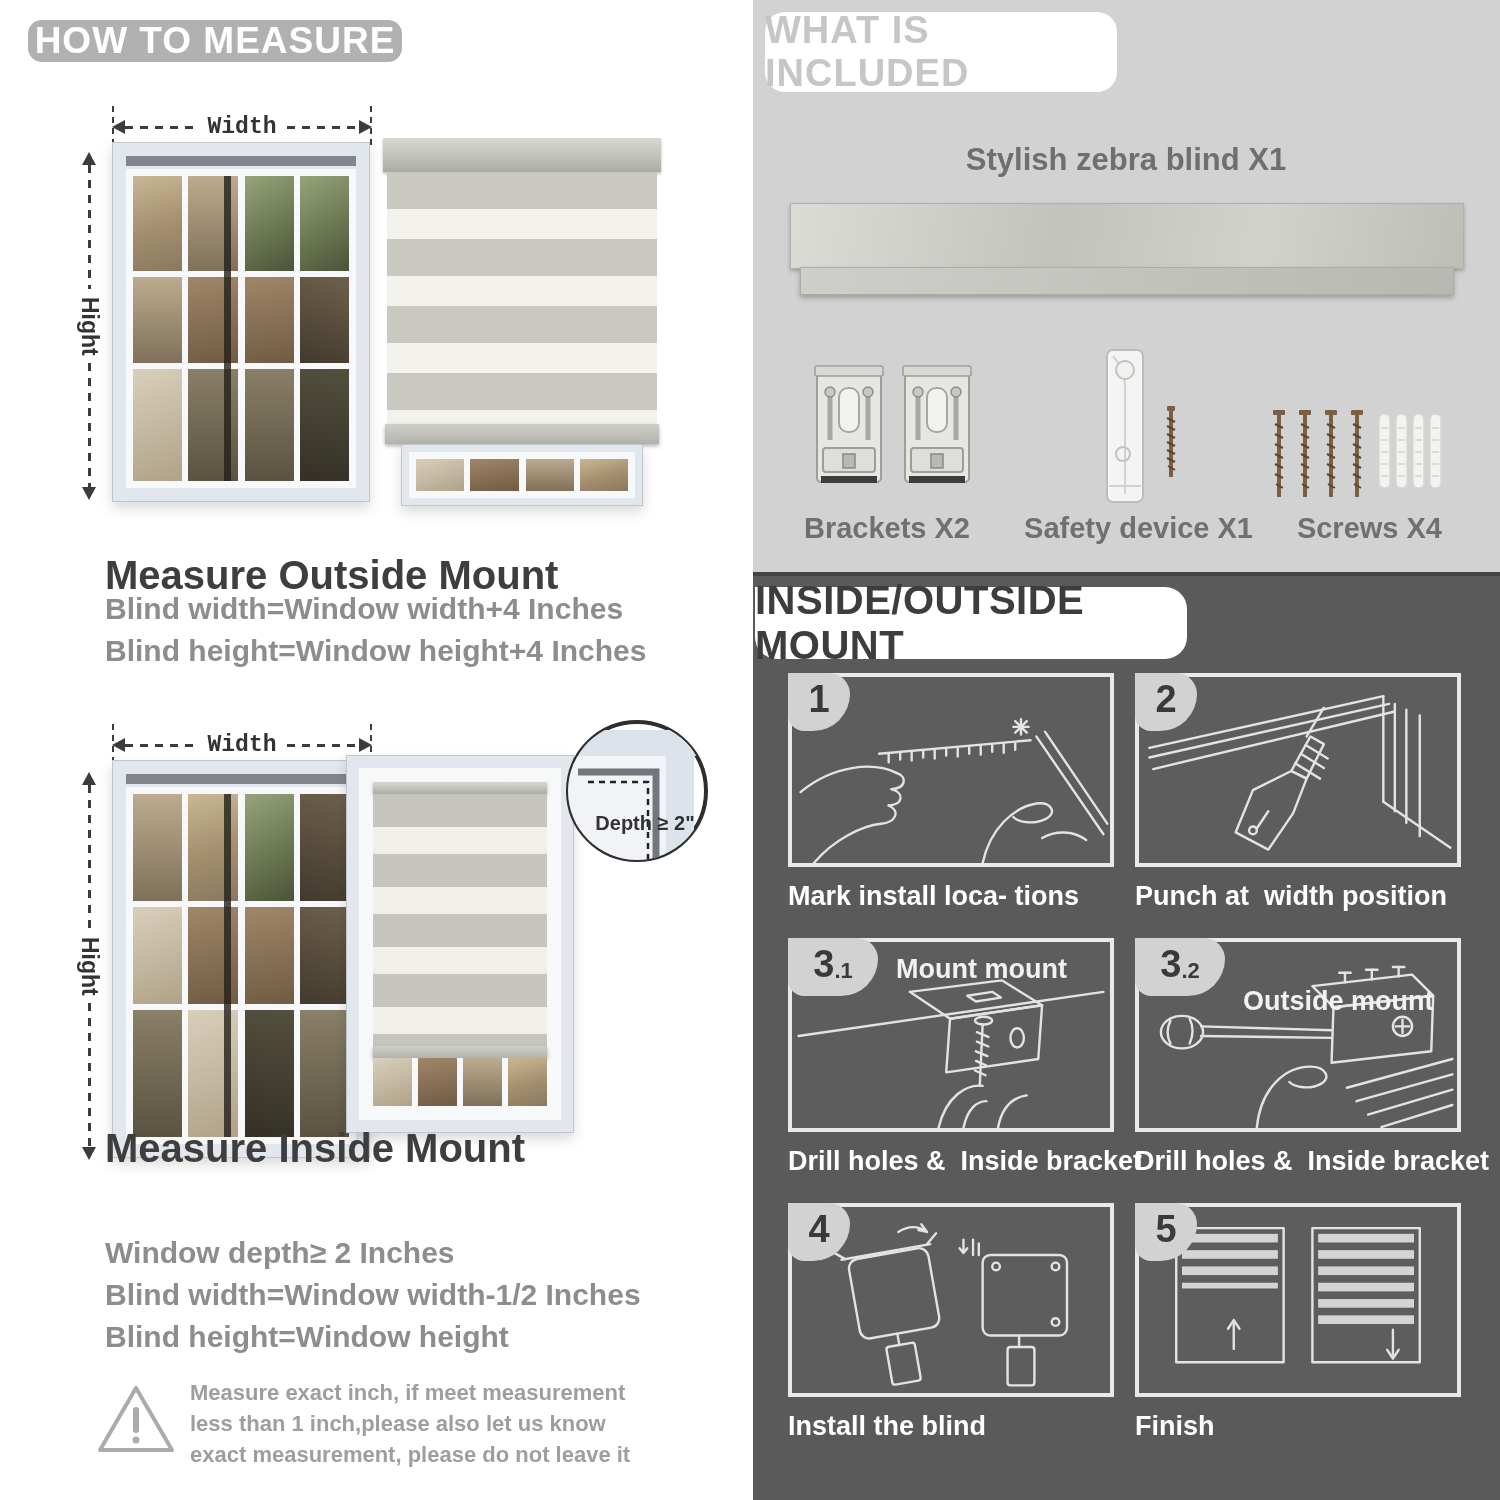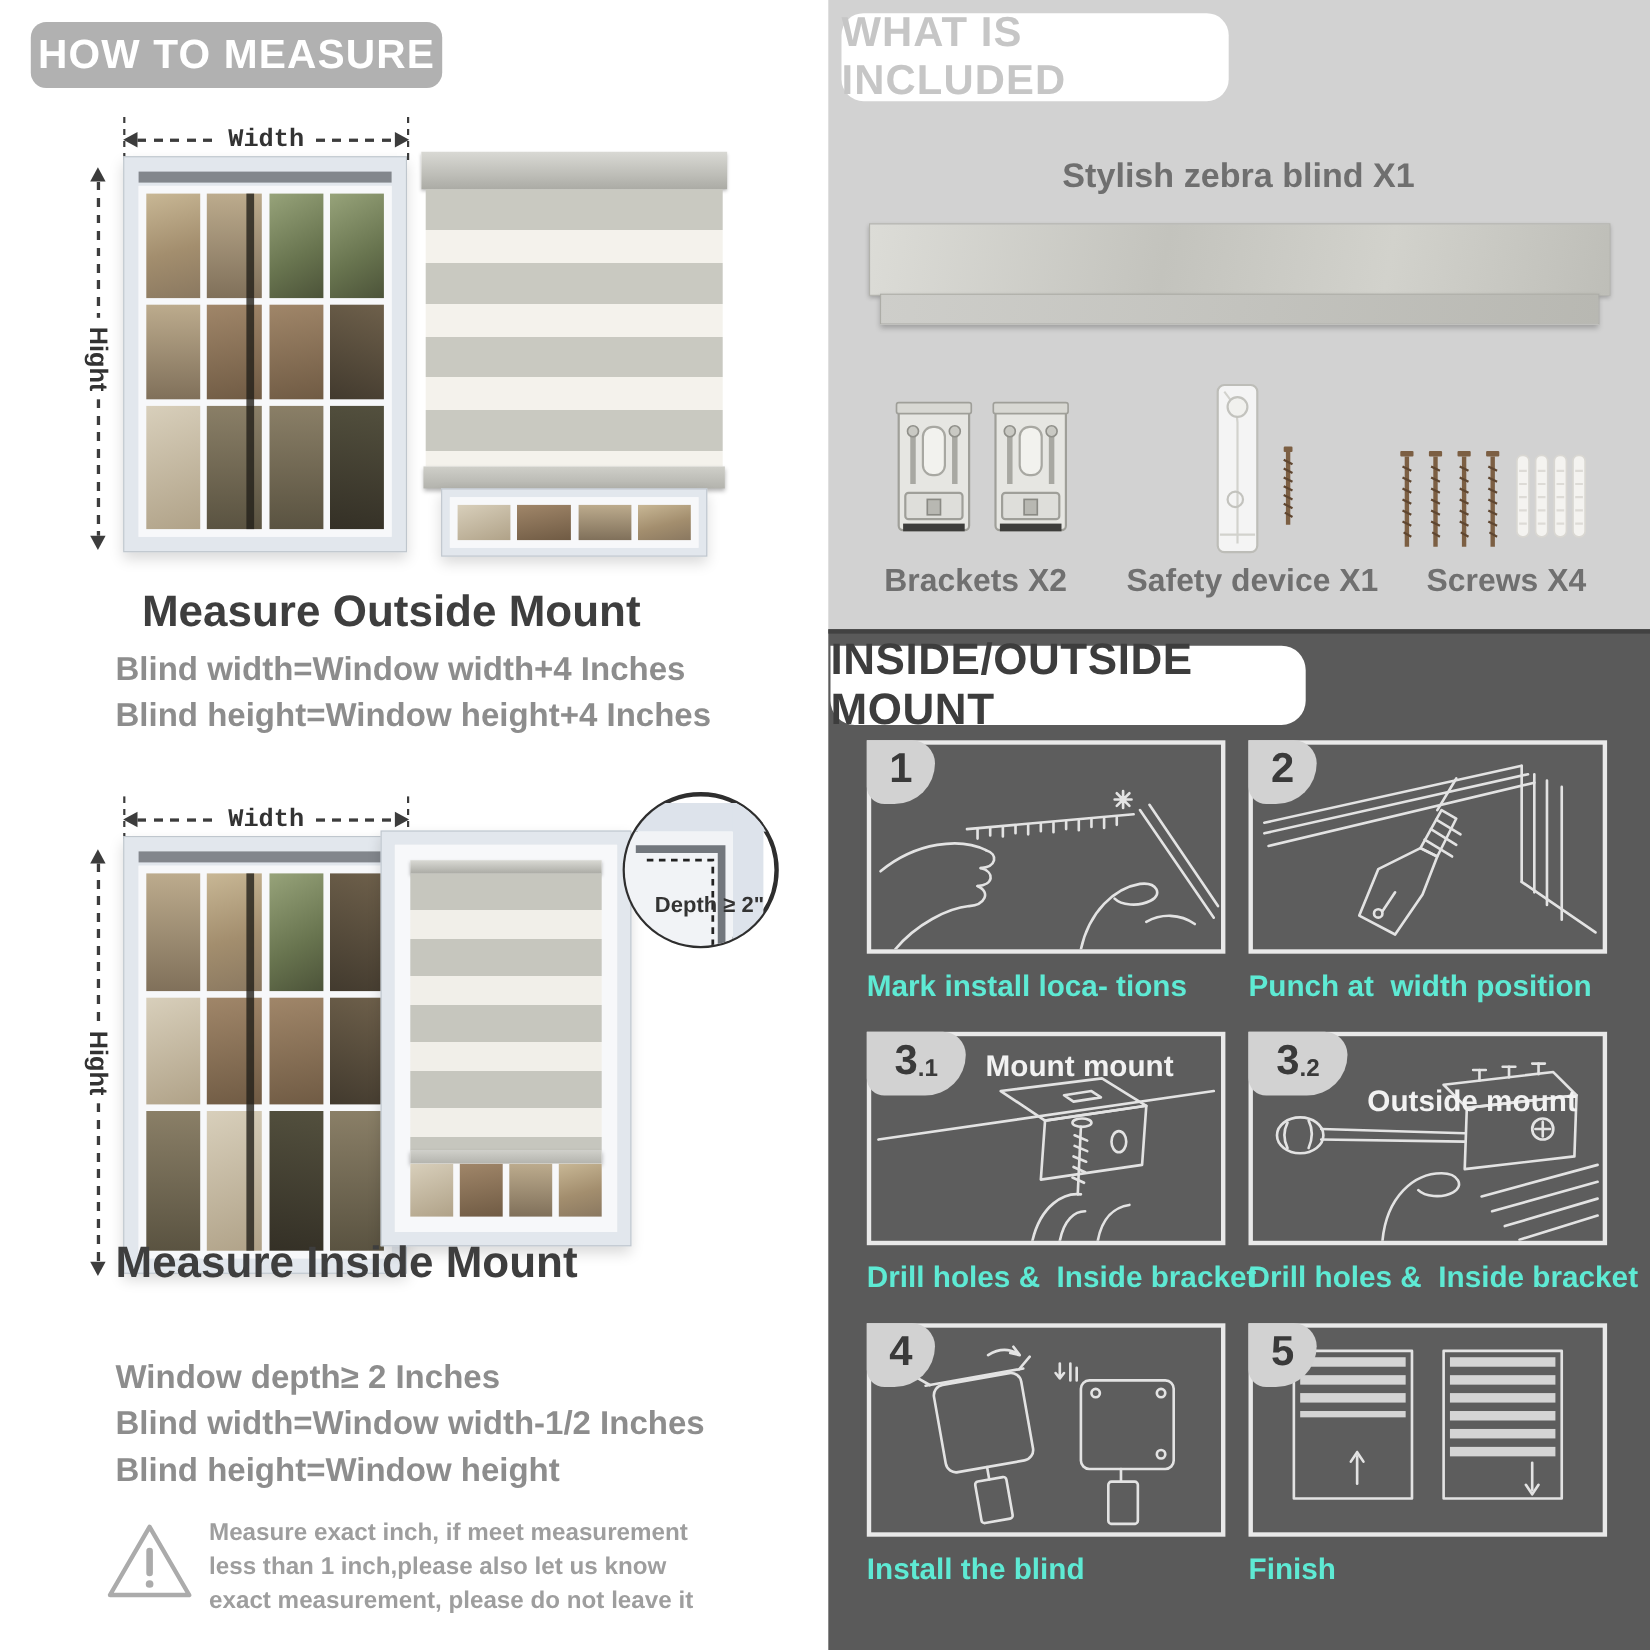--- a/index.html
+++ b/index.html
@@ -1,21 +1,21 @@
 <!DOCTYPE html>
 <html><head>
 <meta charset="utf-8">
 <style>
   html,body{margin:0;padding:0;background:#fff;}
   #root{position:relative;width:1500px;height:1500px;overflow:hidden;background:#fff;
         font-family:"Liberation Sans", sans-serif;}
   .abs{position:absolute;}
 
   
-  .howto-banner{left:28px;top:20px;width:374px;height:60px;background:#b1b1b1;border-radius:14px;
+  .howto-banner{left:28px;top:20px;width:374px;height:42px;background:#b1b1b1;border-radius:14px;
     display:flex;align-items:center;justify-content:center;color:#fff;font-weight:bold;font-size:37px;letter-spacing:1px;}
   .sec-heading{font-weight:bold;color:#3e3e3e;font-size:40px;}
   .body-line{font-weight:bold;color:#8d8d8d;font-size:30px;}
 
   
   .harrow{display:flex;align-items:center;height:26px;font-family:Liberation Mono, monospace;}
   .harrow .dash{flex:1;height:3px;background:repeating-linear-gradient(90deg,#3c3c3c 0 8px,transparent 8px 15px);}
   .harrow .lab{font-weight:bold;color:#333;font-size:23px;padding:0 10px;}
   .ah-l{width:0;height:0;border-top:7px solid transparent;border-bottom:7px solid transparent;border-right:13px solid #3c3c3c;}
   .ah-r{width:0;height:0;border-top:7px solid transparent;border-bottom:7px solid transparent;border-left:13px solid #3c3c3c;}
@@ -69,21 +69,21 @@
   .right-bottom{left:753px;top:572px;width:747px;height:928px;background:#5a5a5a;border-top:4px solid #424242;box-sizing:border-box;}
   .mount-banner{left:2px;top:11px;width:432px;height:72px;background:#fff;border-radius:0 22px 22px 22px;
     display:flex;align-items:center;justify-content:center;color:#3d3d3d;font-weight:bold;font-size:40px;letter-spacing:.5px;}
   .step-panel{position:absolute;width:326px;height:194px;border:4px solid #e9e9e9;box-sizing:border-box;background:#5d5d5d;}
   .badge{position:absolute;top:-4px;left:-4px;height:58px;background:#d2d2d2;color:#3a3a3a;
     border-radius:0 26px 46px 20px;display:flex;align-items:flex-start;justify-content:center;
     font-weight:bold;font-size:38px;line-height:52px;z-index:3;}
   .badge .sub{font-size:22px;line-height:52px;position:relative;top:7px;}
   .b-sm{width:62px;} .b-lg{width:90px;}
   .step-tag{position:absolute;top:12px;font-weight:bold;color:#f2f2f2;font-size:27px;z-index:3;}
-  .caption{position:absolute;font-weight:bold;color:#5eead4;font-size:27px;white-space:pre-wrap;}
+  .caption{position:absolute;font-weight:bold;color:#ffffff;font-size:27px;white-space:pre-wrap;}
   .art{position:absolute;inset:0;width:100%;height:100%;}
   .art path,.art line,.art rect,.art circle,.art ellipse,.art polyline
     {stroke:#e3e3e3;stroke-width:2.5;fill:none;stroke-linecap:round;stroke-linejoin:round;}
   .art .fillstripe{fill:#d4d4d4;stroke:none;}
 </style>
 </head>
 <body>
 
 <div id="root">
 
@@ -149,21 +149,21 @@
               <div class="pane pf"></div>
           </div>
           <div class="leaf" style="grid-template-rows:1fr;grid-template-columns:1fr 1fr;">
             <div class="pane pc"></div>
               <div class="pane pa"></div>
           </div>
         </div>
       </div>
     </div>
 
-    <div class="abs sec-heading" style="left:105px;top:534px;margin-left:24px;">Measure Outside Mount</div>
+    <div class="abs sec-heading" style="left:105px;top:553px;">Measure Outside Mount</div>
     <div class="abs body-line" style="left:105px;top:592px;">Blind width=Window width+4 Inches</div>
     <div class="abs body-line" style="left:105px;top:634px;">Blind height=Window height+4 Inches</div>
 
     <div class="abs" style="left:112px;top:732px;width:260px;">
       <div class="vtick" style="left:0;"></div>
       <div class="vtick" style="right:0;"></div>
       <div class="harrow">
         <div class="ah-l"></div>
         <div class="dash"></div>
         <div class="lab">Width</div>

